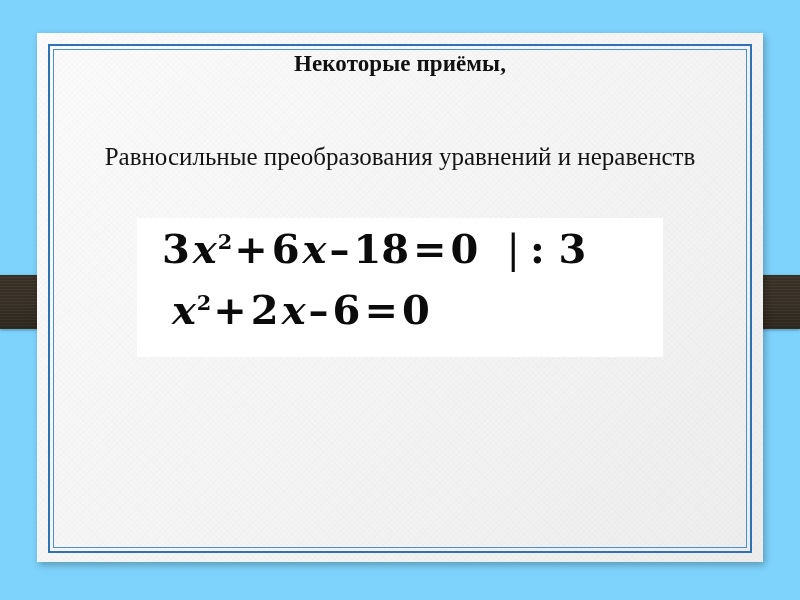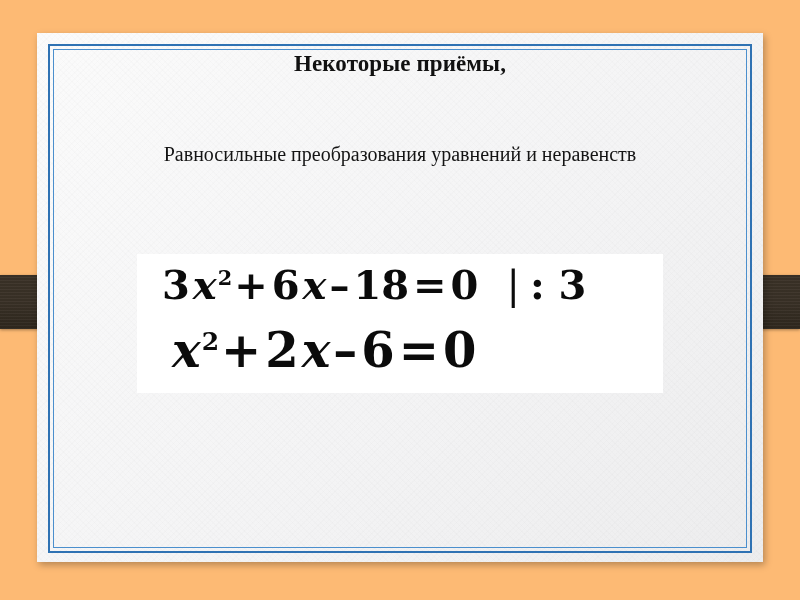--- a/index.html
+++ b/index.html
@@ -36,21 +36,21 @@
       linear-gradient(180deg,
         #d9a663 0%,
         #e7bc80 8%,
         #f0d5a4 20%,
         #e2b madeup 0%, 
         #e8c795 40%,
         #e9c68f 55%,
         #f2dcb2 72%,
         #f0d7a9 86%,
         #eed4a3 100%);
-    background-color: #fdba74;
+    background-color: #7dd3fc;
   }
 
   
   .rail {
     position: absolute;
     top: 275px;
     height: 54px;
     background:
       repeating-linear-gradient(0deg,
         rgba(255,255,255,0.035) 0px,
@@ -140,54 +140,53 @@
   #slide-title .tl { display: block; }
 
   #slide-subtitle {
     position: absolute;
     top: 110px;
     left: 0;
     width: 726px;
     text-align: center;
     font-family: "Liberation Serif", "DejaVu Serif", serif;
     font-weight: normal;
-    font-size: 20px;
+    font-size: 25px;
     color: #141414;
   }
 
   
   #equation-panel {
     position: absolute;
     left: 100px;
     top: 185px;
     width: 526px;
     height: 139px;
     background: #ffffff;
     overflow: hidden;
-    margin-top: 36px;
   }
 
   .eq-line {
     position: absolute;
     white-space: nowrap;
     color: #0b0b0b;
     font-family: "DejaVu Serif", "Liberation Serif", serif;
     font-style: italic;
     font-weight: bold;
   }
 
   #eq-line-1 {
     left: 23px;
     top: 7px;
     font-size: 40px;
   }
   #eq-line-2 {
     left: 34px;
     top: 68px;
-    font-size: 48px;
+    font-size: 40px;
   }
 
   .eq-line .sup {
     font-size: 0.52em;
     vertical-align: super;
     font-style: normal;
     letter-spacing: 0;
   }
   .eq-line .op {
     font-style: normal;

